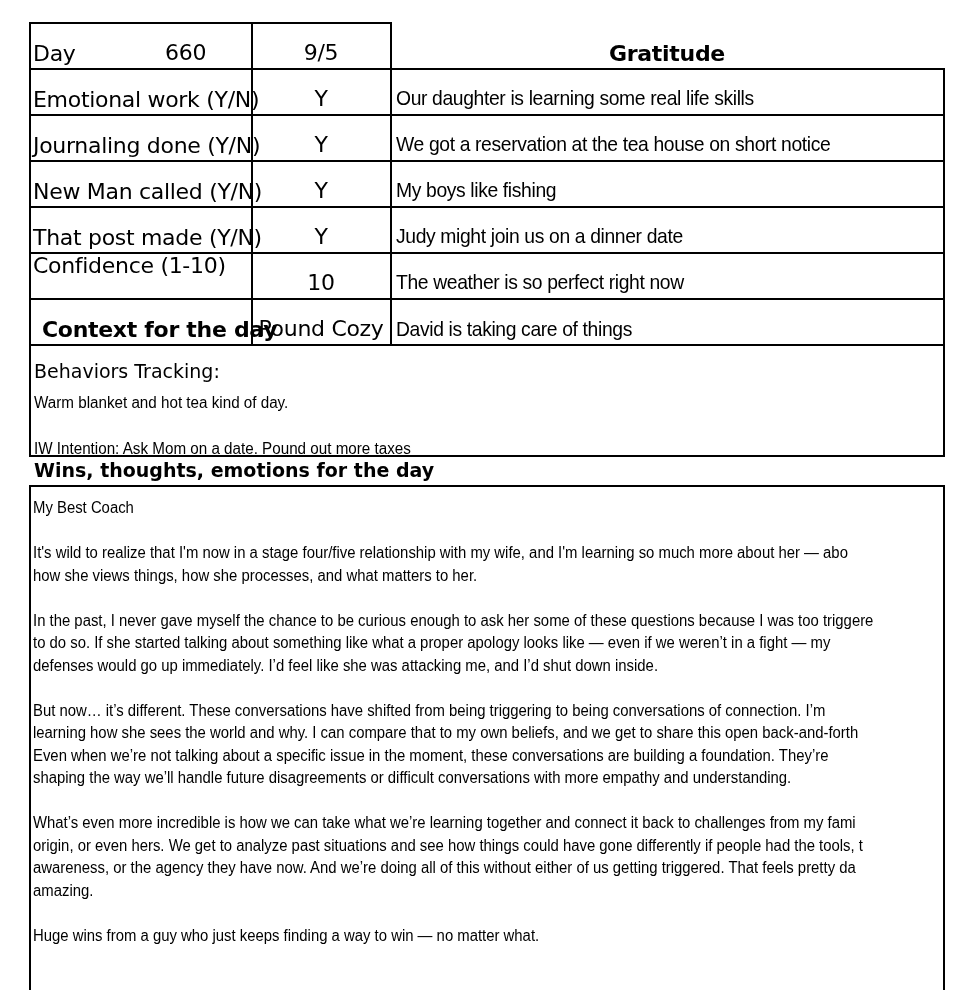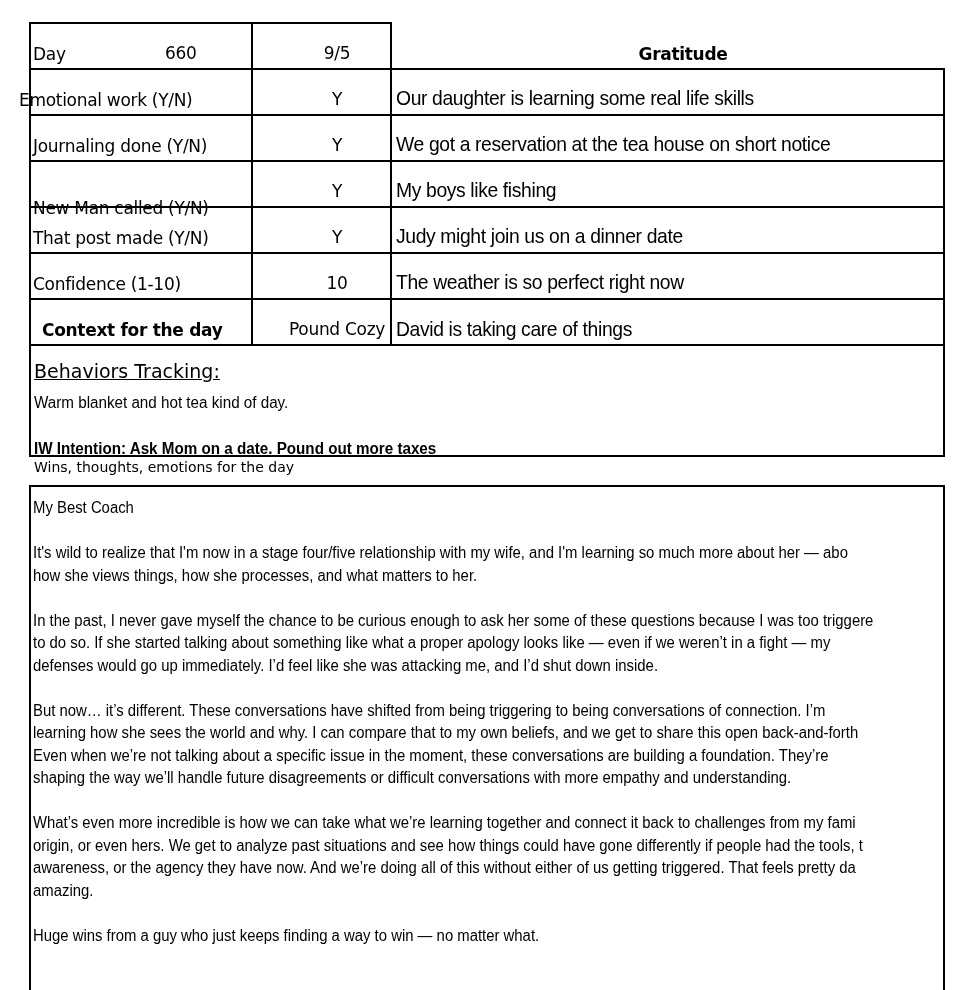--- a/index.html
+++ b/index.html
@@ -1,26 +1,26 @@
 <!DOCTYPE html>
 <html><head>
 <meta charset="utf-8">
 <style>
   html, body { margin:0; padding:0; background:#ffffff; }
   body { width:960px; height:990px; position:relative; overflow:hidden; font-family:"Liberation Sans", sans-serif; color:#000; }
   .abs { position:absolute; }
   .line-h { position:absolute; height:2px; background:#000; }
   .line-v { position:absolute; width:2px; background:#000; }
   .cell-text { position:absolute; font-family:"DejaVu Sans", sans-serif; font-size:19px; white-space:nowrap; line-height:22px; }
-  .label { font-size:17px; letter-spacing:-0.3px; }
-  .center { text-align:center;padding-left:16px; }
+  .label { font-size:22px; letter-spacing:-0.3px; }
+  .center { text-align:center; }
   .grat { font-family:"Liberation Sans", sans-serif; font-size:21px; letter-spacing:-0.4px; transform:scaleX(0.92); transform-origin:left center; }
   .beh-title { font-family:"DejaVu Sans", sans-serif; font-size:19px; }
   .small { font-family:"Liberation Sans", sans-serif; font-size:16px; transform:scaleX(0.95); transform-origin:left center; white-space:nowrap; }
-  .wins-title { font-family:"DejaVu Sans", sans-serif; font-size:14px; }
+  .wins-title { font-family:"DejaVu Sans", sans-serif; font-size:19px;font-weight:bold; }
   .journal { position:absolute; left:33px; top:496px; width:1000px; font-family:"Liberation Sans", sans-serif; font-size:16px; line-height:22.5px; transform:scaleX(0.93); transform-origin:left top; }
   .journal p { margin:0 0 22.5px 0; white-space:nowrap; }
 </style>
 </head>
 <body>
 
 <div>
 
   <div class="line-h" style="left:29px; top:22px; width:362px;"></div>
   <div class="line-h" style="left:29px; top:68px; width:916px;"></div>
@@ -36,59 +36,59 @@
   <div class="line-v" style="left:251px; top:22px; height:324px;"></div>
   <div class="line-v" style="left:390px; top:22px; height:324px;"></div>
   <div class="line-v" style="left:943px; top:68px; height:389px;"></div>
 
   <div class="cell-text label" style="left:33px; top:43px;">Day</div>
   <div class="cell-text label" style="left:165px; top:42px;">660</div>
   <div class="cell-text label center" style="left:252px; width:138px; top:42px;">9/5</div>
   <div class="cell-text label center" style="left:391px; width:552px; top:43px;font-weight:bold;">Gratitude</div>
 
   <div>
-    <div class="cell-text label" style="left:19px; top:89px;">Emotional work  (Y/N)</div>
+    <div class="cell-text label" style="left:33px; top:89px;">Emotional work  (Y/N)</div>
     <div class="cell-text label center" style="left:252px; width:138px; top:88px;">Y</div>
     <div class="cell-text grat" style="left:396px; top:87px;">Our daughter is learning some real life skills</div>
   </div>
 
   <div>
     <div class="cell-text label" style="left:33px; top:135px;">Journaling done (Y/N)</div>
     <div class="cell-text label center" style="left:252px; width:138px; top:134px;">Y</div>
     <div class="cell-text grat" style="left:396px; top:133px;">We got a reservation at the tea house on short notice</div>
   </div>
 
   <div>
-    <div class="cell-text label" style="left:33px; top:197px;">New Man called (Y/N)</div>
+    <div class="cell-text label" style="left:33px; top:181px;">New Man called (Y/N)</div>
     <div class="cell-text label center" style="left:252px; width:138px; top:180px;">Y</div>
     <div class="cell-text grat" style="left:396px; top:179px;">My boys like fishing</div>
   </div>
 
   <div>
     <div class="cell-text label" style="left:33px; top:227px;">That post made (Y/N)</div>
     <div class="cell-text label center" style="left:252px; width:138px; top:226px;">Y</div>
     <div class="cell-text grat" style="left:396px; top:225px;">Judy might join us on a dinner date</div>
   </div>
 
   <div>
-    <div class="cell-text label" style="left:33px; top:273px;text-align:right;">Confidence (1-10)</div>
+    <div class="cell-text label" style="left:33px; top:255px;text-align:right;">Confidence (1-10)</div>
     <div class="cell-text label center" style="left:252px; width:138px; top:272px;">10</div>
     <div class="cell-text grat" style="left:396px; top:271px;">The weather is so perfect right now</div>
   </div>
 
   <div>
     <div class="cell-text label" style="left:42px; top:319px;font-weight:bold;">Context for the day</div>
     <div class="cell-text label center" style="left:252px; width:138px; top:318px;">Pound Cozy</div>
     <div class="cell-text grat" style="left:396px; top:318px;">David is taking care of things</div>
   </div>
 
   <div>
-    <div class="abs beh-title" style="left:34px; top:360px;text-decoration:underline;">Behaviors Tracking:</div>
+    <div class="abs beh-title" style="left:34px; top:360px;">Behaviors Tracking:</div>
     <div class="abs small" style="left:34px; top:394px;">Warm blanket and hot tea kind of day.</div>
-    <div class="abs" style="left:31px; top:436px; width:900px; height:19px; overflow:hidden;font-weight:bold;">
+    <div class="abs" style="left:31px; top:436px; width:900px; height:19px; overflow:hidden;">
       <div class="small" style="position:absolute; left:3px; top:4px;">IW Intention:  Ask Mom on a date.  Pound out more taxes</div>
     </div>
   </div>
 
   <div class="abs wins-title" style="left:34px; top:459px;">Wins, thoughts, emotions for the day</div>
 
   <div class="line-h" style="left:29px; top:485px; width:916px;"></div>
   <div class="line-v" style="left:29px; top:485px; height:505px;"></div>
   <div class="line-v" style="left:943px; top:485px; height:505px;"></div>
 

